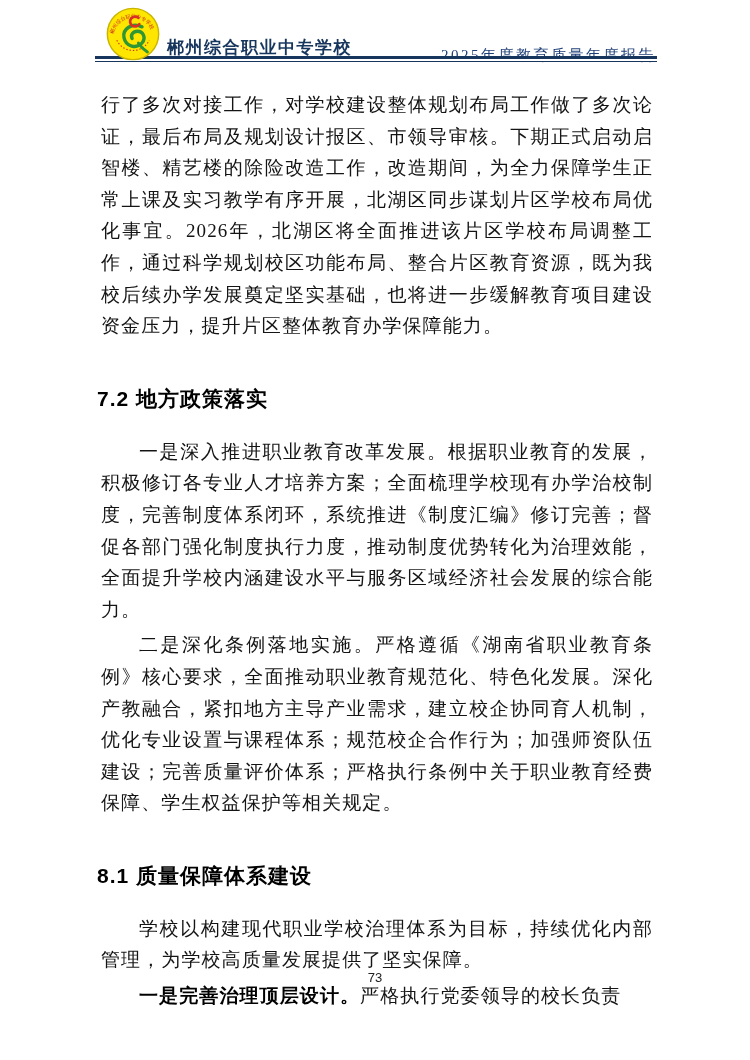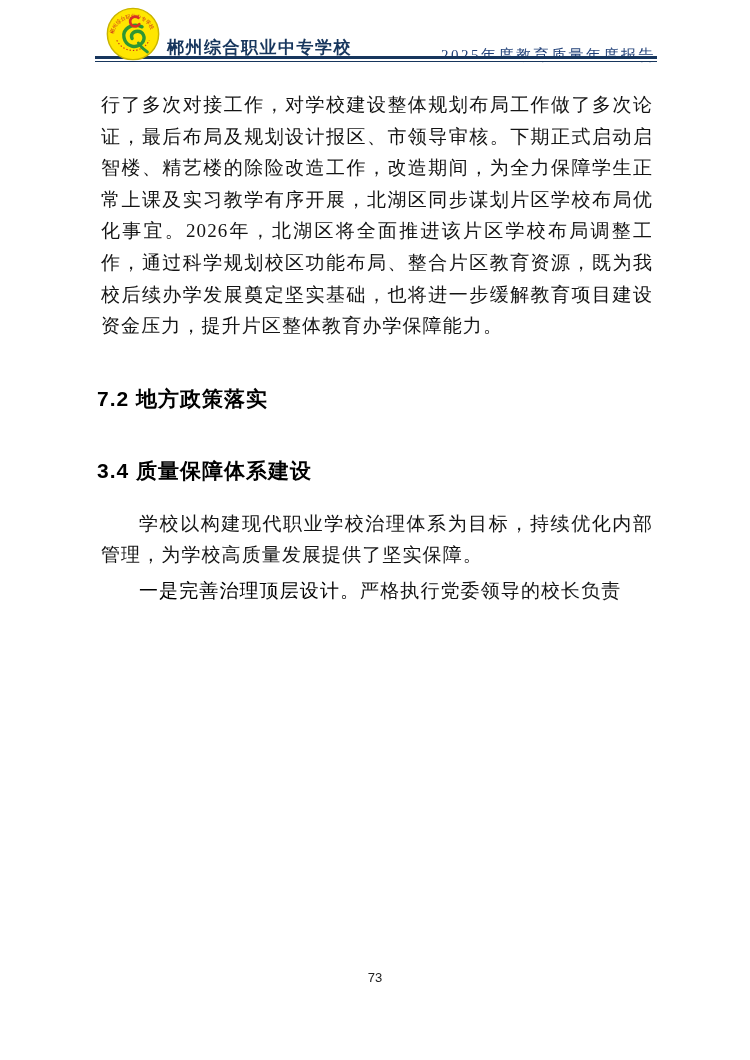--- a/index.html
+++ b/index.html
@@ -40,21 +40,21 @@
   
   .doc-body {
     position: absolute; left: 97px; top: 85px;
     width: 560px;
     color: #141414;
     font-size: 19px; line-height: 31.6px;
     text-align: justify; text-justify: inter-character;
   }
   .para { margin: 4px; letter-spacing: 1.1px; }
   .para.indent { text-indent: 2em; }
-  .para strong { font-weight: normal; color: #000; }
+  .para strong { font-weight: bold; color: #000; }
   .sec-heading {
     font-family: "Liberation Sans", "DejaVu Sans", sans-serif;
     font-size: 21px; font-weight: bold; color: #000000;
     letter-spacing: 1px; line-height: 30px;
     margin: 42px 0 22px 0; text-align: left; text-indent: 0;
   }
 
   
   .page-number {
     position: absolute; left: 0; top: 970px; width: 750px;
@@ -82,18 +82,20 @@
   <div class="school-name">郴州综合职业中专学校</div>
 
   <div class="report-title">2025年度教育质量年度报告</div>
 
   <div class="header-rule"></div>
 </div>
 
 <div class="doc-body">
     <p class="para">行了多次对接工作，对学校建设整体规划布局工作做了多次论证，最后布局及规划设计报区、市领导审核。下期正式启动启智楼、精艺楼的除险改造工作，改造期间，为全力保障学生正常上课及实习教学有序开展，北湖区同步谋划片区学校布局优化事宜。2026年，北湖区将全面推进该片区学校布局调整工作，通过科学规划校区功能布局、整合片区教育资源，既为我校后续办学发展奠定坚实基础，也将进一步缓解教育项目建设资金压力，提升片区整体教育办学保障能力。</p>
     <h2 class="sec-heading">7.2 地方政策落实</h2>
-    <h2 class="sec-heading">3.4 质量保障体系建设</h2>
+    <p class="para indent">一是深入推进职业教育改革发展。根据职业教育的发展，积极修订各专业人才培养方案；全面梳理学校现有办学治校制度，完善制度体系闭环，系统推进《制度汇编》修订完善；督促各部门强化制度执行力度，推动制度优势转化为治理效能，全面提升学校内涵建设水平与服务区域经济社会发展的综合能力。</p>
+    <p class="para indent">二是深化条例落地实施。严格遵循《湖南省职业教育条例》核心要求，全面推动职业教育规范化、特色化发展。深化产教融合，紧扣地方主导产业需求，建立校企协同育人机制，优化专业设置与课程体系；规范校企合作行为；加强师资队伍建设；完善质量评价体系；严格执行条例中关于职业教育经费保障、学生权益保护等相关规定。</p>
+    <h2 class="sec-heading">8.1 质量保障体系建设</h2>
     <p class="para indent">学校以构建现代职业学校治理体系为目标，持续优化内部管理，为学校高质量发展提供了坚实保障。</p>
     <p class="para indent"><strong>一是完善治理顶层设计。</strong>严格执行党委领导的校长负责</p>
   </div>
 
 <div class="page-number">73</div>
 
 </body></html>

